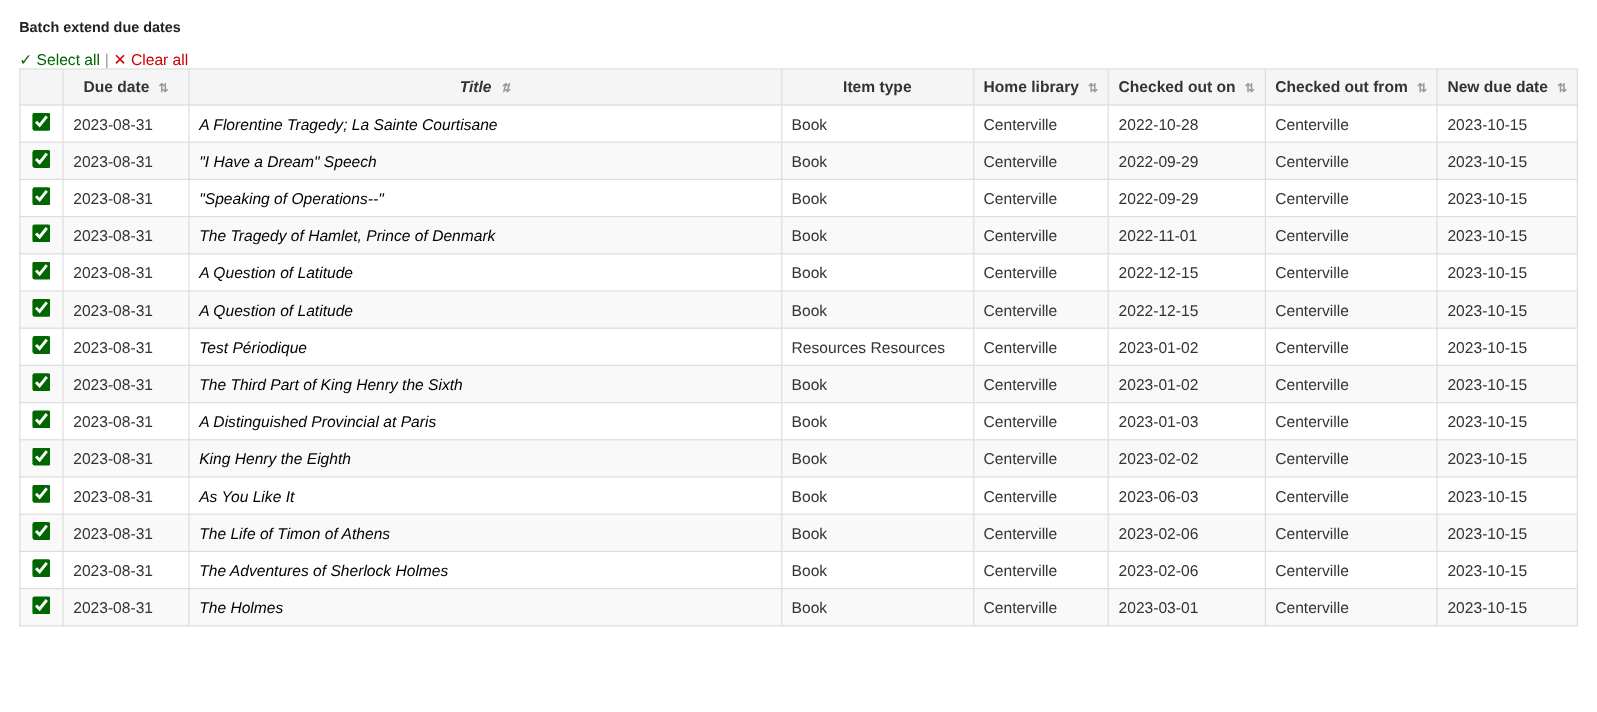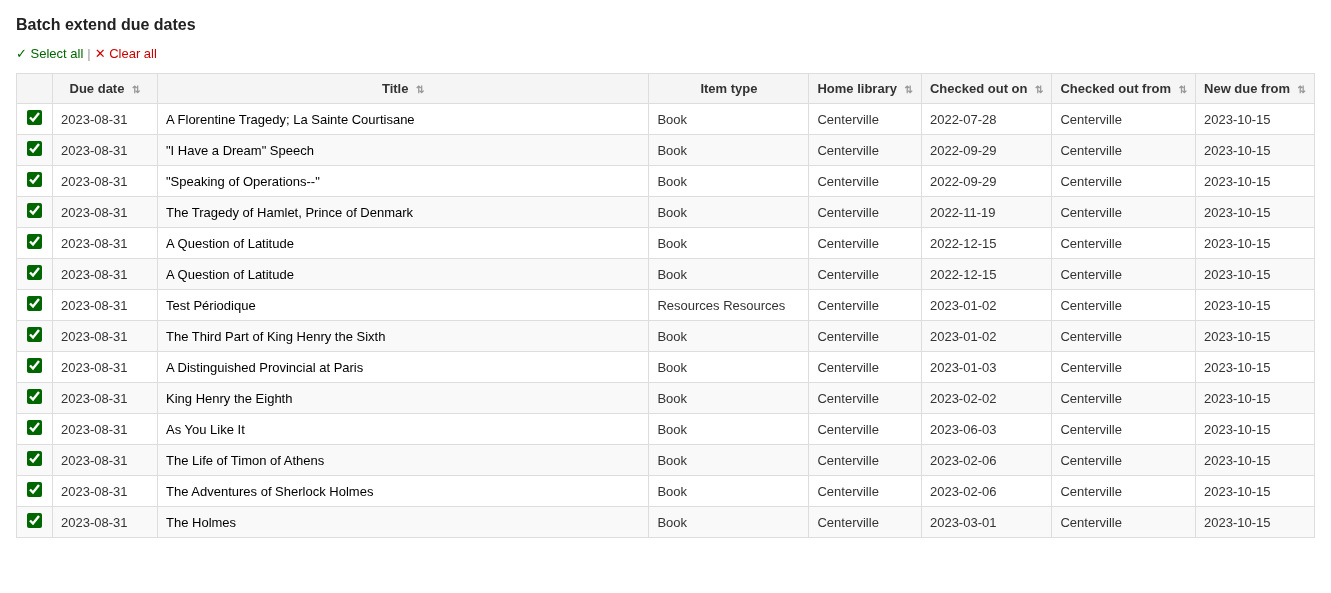--- a/index.html
+++ b/index.html
@@ -1,20 +1,20 @@
 <!DOCTYPE html>
 <html><head>
   <meta charset="utf-8">
   <style>
     * { box-sizing: border-box; margin: 0; padding: 0; }
     body { font-family: Arial, sans-serif; font-size: 13px; background: #fff; color: #333; padding: 16px; }
 
-    h1 { font-size: 16px; font-weight: bold; margin-bottom: 12px; color: #222; }
-
-    .toolbar { display: flex; align-items: center; gap: 4px; margin-bottom: 12px; font-size: 13px; }
+    h1 { font-size: 12px; font-weight: bold; margin-bottom: 12px; color: #222; }
+
+    .toolbar { display: flex; align-items: center; gap: 4px; margin-bottom: 0; font-size: 13px; }
     .toolbar .select-all { color: #006600; cursor: pointer; }
     .toolbar .select-all::before { content: '✓ '; }
     .toolbar .separator { color: #999; }
     .toolbar .clear-all { color: #cc0000; cursor: pointer; }
     .toolbar .clear-all::before { content: '✕ '; }
 
     table { width: 100%; border-collapse: collapse; font-size: 13px; }
     thead th {
       background: #f5f5f5;
       border: 1px solid #ddd;
@@ -37,21 +37,21 @@
 
     input[type="checkbox"] {
       width: 15px;
       height: 15px;
       cursor: pointer;
       accent-color: #006600;
     }
 
     .col-check { width: 36px; text-align: center; }
     .col-due { width: 105px; }
-    .col-title { min-width: 200px; }
+    .col-title { min-width: 200px; font-style: italic; }
     .col-type { width: 160px; margin-left: 28px; }
     .col-home { width: 110px; }
     .col-out-on { width: 110px; }
     .col-out-from { width: 130px; }
     .col-new-due { width: 110px; }
   </style>
 </head>
 <body>
 
 <h1>Batch extend due dates</h1>
@@ -83,33 +83,33 @@
       </th>
       <th class="col-out-on">
         <span>Checked out on</span>
         <span class="sort-icon">⇅</span>
       </th>
       <th class="col-out-from">
         <span>Checked out from</span>
         <span class="sort-icon">⇅</span>
       </th>
       <th class="col-new-due">
-        <span>New due from</span>
+        <span>New due date</span>
         <span class="sort-icon">⇅</span>
       </th>
     </tr>
   </thead>
   <tbody id="table-body">
   <tr>
         <td class="col-check"><input type="checkbox" checked="" style=""></td>
         <td class="col-due">2023-08-31</td>
         <td class="col-title"><a href="#" class="title-link">A Florentine Tragedy; La Sainte Courtisane</a></td>
         <td class="col-type">Book</td>
         <td class="col-home">Centerville</td>
-        <td class="col-out-on">2022-07-28</td>
+        <td class="col-out-on">2022-10-28</td>
         <td class="col-out-from">Centerville</td>
         <td class="col-new-due">2023-10-15</td>
       </tr>
       <tr>
         <td class="col-check"><input type="checkbox" checked="" style=""></td>
         <td class="col-due">2023-08-31</td>
         <td class="col-title"><a href="#" class="title-link">"I Have a Dream" Speech</a></td>
         <td class="col-type">Book</td>
         <td class="col-home">Centerville</td>
         <td class="col-out-on">2022-09-29</td>
@@ -125,21 +125,21 @@
         <td class="col-out-on">2022-09-29</td>
         <td class="col-out-from">Centerville</td>
         <td class="col-new-due">2023-10-15</td>
       </tr>
       <tr>
         <td class="col-check"><input type="checkbox" checked="" style=""></td>
         <td class="col-due">2023-08-31</td>
         <td class="col-title"><a href="#" class="title-link">The Tragedy of Hamlet, Prince of Denmark</a></td>
         <td class="col-type">Book</td>
         <td class="col-home">Centerville</td>
-        <td class="col-out-on">2022-11-19</td>
+        <td class="col-out-on">2022-11-01</td>
         <td class="col-out-from">Centerville</td>
         <td class="col-new-due">2023-10-15</td>
       </tr>
       <tr>
         <td class="col-check"><input type="checkbox" checked="" style=""></td>
         <td class="col-due">2023-08-31</td>
         <td class="col-title"><a href="#" class="title-link">A Question of Latitude</a></td>
         <td class="col-type">Book</td>
         <td class="col-home">Centerville</td>
         <td class="col-out-on">2022-12-15</td>

